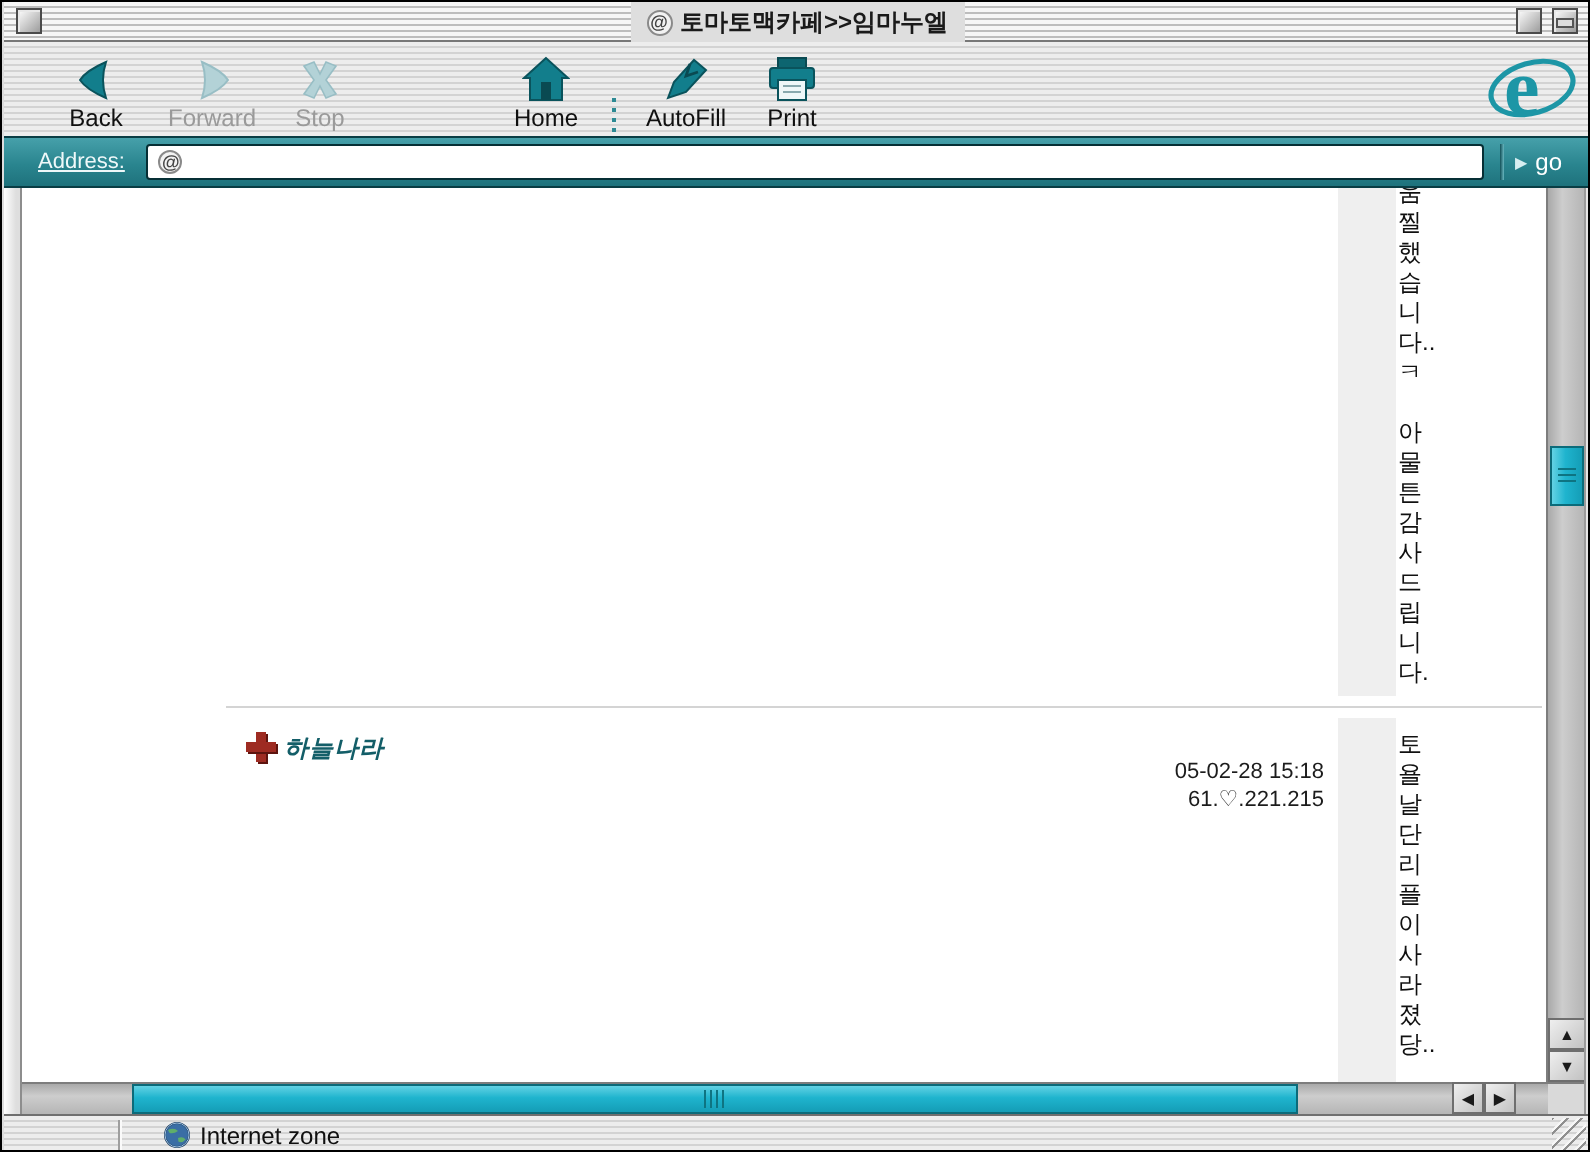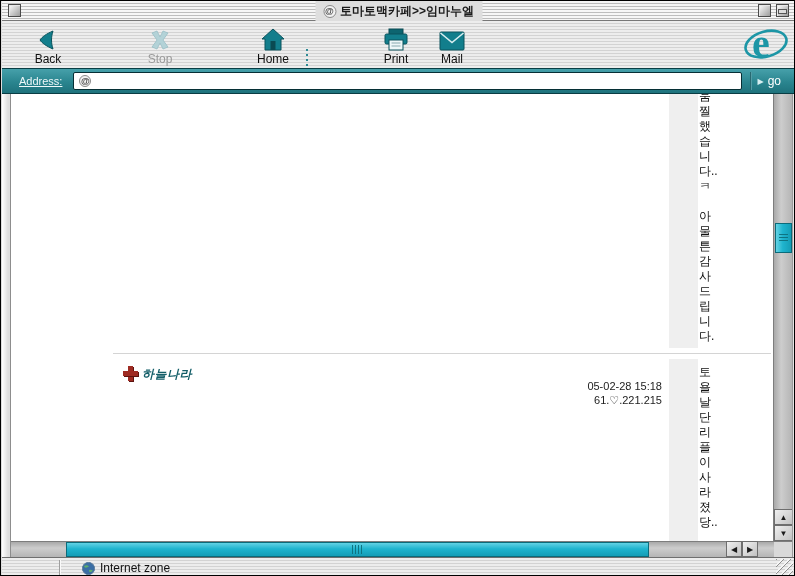--- a/index.html
+++ b/index.html
@@ -184,20 +184,28 @@
 
     <div class="tbtn" style="left:17px">
       <span class="icn">
         <svg width="24" height="22" viewBox="0 0 24 22">
             <path d="M17 2 C10 5 6 8 4 11 C6 14 10 17 17 20 C15 14 15 8 17 2 Z" fill="#127e8c" stroke="#0a535c" stroke-width="1"></path>
           </svg>
       </span>
       <span class="lbl">Back</span>
     </div>
 
+    <div class="tbtn disabled" style="left:75px">
+      <span class="icn">
+        <svg width="24" height="22" viewBox="0 0 24 22">
+            <path d="M7 2 C14 5 18 8 20 11 C18 14 14 17 7 20 C9 14 9 8 7 2 Z" fill="#b3d2d7" stroke="#98bec5" stroke-width="1"></path>
+          </svg>
+      </span>
+      <span class="lbl">Forward</span>
+    </div>
 
     <div class="tbtn disabled" style="left:129px">
       <span class="icn">
         <svg width="24" height="22" viewBox="0 0 24 22">
             <path d="M4 4 L9 2 L12 8 L15 2 L20 4 L15 11 L20 18 L15 20 L12 14 L9 20 L4 18 L9 11 Z" fill="#b3d2d7" stroke="#98bec5" stroke-width="0.8"></path>
           </svg>
       </span>
       <span class="lbl">Stop</span>
     </div>
 
@@ -207,43 +215,43 @@
         <svg width="24" height="23" viewBox="0 0 24 23">
           <path d="M12 1 L1 11 H4 V22 H20 V11 H23 Z" fill="#127e8c" stroke="#0a535c" stroke-width="1"></path>
           <rect x="9.5" y="13" width="5" height="9" fill="#0a4a52"></rect>
         </svg>
       </span>
       <span class="lbl">Home</span>
     </div>
 
     <div class="tool-sep"></div>
 
+    <div class="tbtn" style="left:312px">
+      <span class="icn">
+        <svg width="24" height="23" viewBox="0 0 24 23">
+          <path d="M3 21 L6 13 L16 2 L22 7 L12 18 Z" fill="#127e8c" stroke="#0a535c" stroke-width="1"></path>
+          <path d="M14 4 L12 10 L18 8" fill="none" stroke="#0a4a52" stroke-width="1.4"></path>
+        </svg>
+      </span>
+      <span class="lbl">AutoFill</span>
+    </div>
 
     <div class="tbtn" style="left:365px">
       <span class="icn">
         <svg width="26" height="23" viewBox="0 0 26 23">
           <rect x="6" y="1" width="14" height="6" fill="#0d6570" stroke="#0a4a52"></rect>
           <rect x="2" y="6" width="22" height="10" rx="1.5" fill="#127e8c" stroke="#0a535c"></rect>
           <rect x="6" y="12" width="14" height="10" fill="#eef7f8" stroke="#0a535c"></rect>
           <line x1="8.5" y1="15" x2="17.5" y2="15" stroke="#88a9ae"></line>
           <line x1="8.5" y1="18" x2="17.5" y2="18" stroke="#88a9ae"></line>
         </svg>
       </span>
       <span class="lbl">Print</span>
     </div>
 
-    <div class="tbtn" style="left:421px">
-      <span class="icn">
-        <svg width="26" height="20" viewBox="0 0 26 20">
-          <rect x="1" y="1" width="24" height="18" rx="1" fill="#127e8c" stroke="#0a535c"></rect>
-          <path d="M1.5 2 L13 11.5 L24.5 2" fill="none" stroke="#d9eef0" stroke-width="1.6"></path>
-        </svg>
-      </span>
-      <span class="lbl">Mail</span>
-    </div>
 
     <span class="ie-logo">
       <svg width="46" height="42" viewBox="0 0 46 42">
         <text x="9" y="34" font-family="Liberation Serif, serif" font-size="40" font-weight="bold" fill="#1d96a6">e</text>
         <ellipse cx="23" cy="21" rx="21" ry="12.5" fill="none" stroke="#1d96a6" stroke-width="2.6" transform="rotate(-16 23 21)"></ellipse>
       </svg>
     </span>
   </div>
 
   <div class="addressbar">

